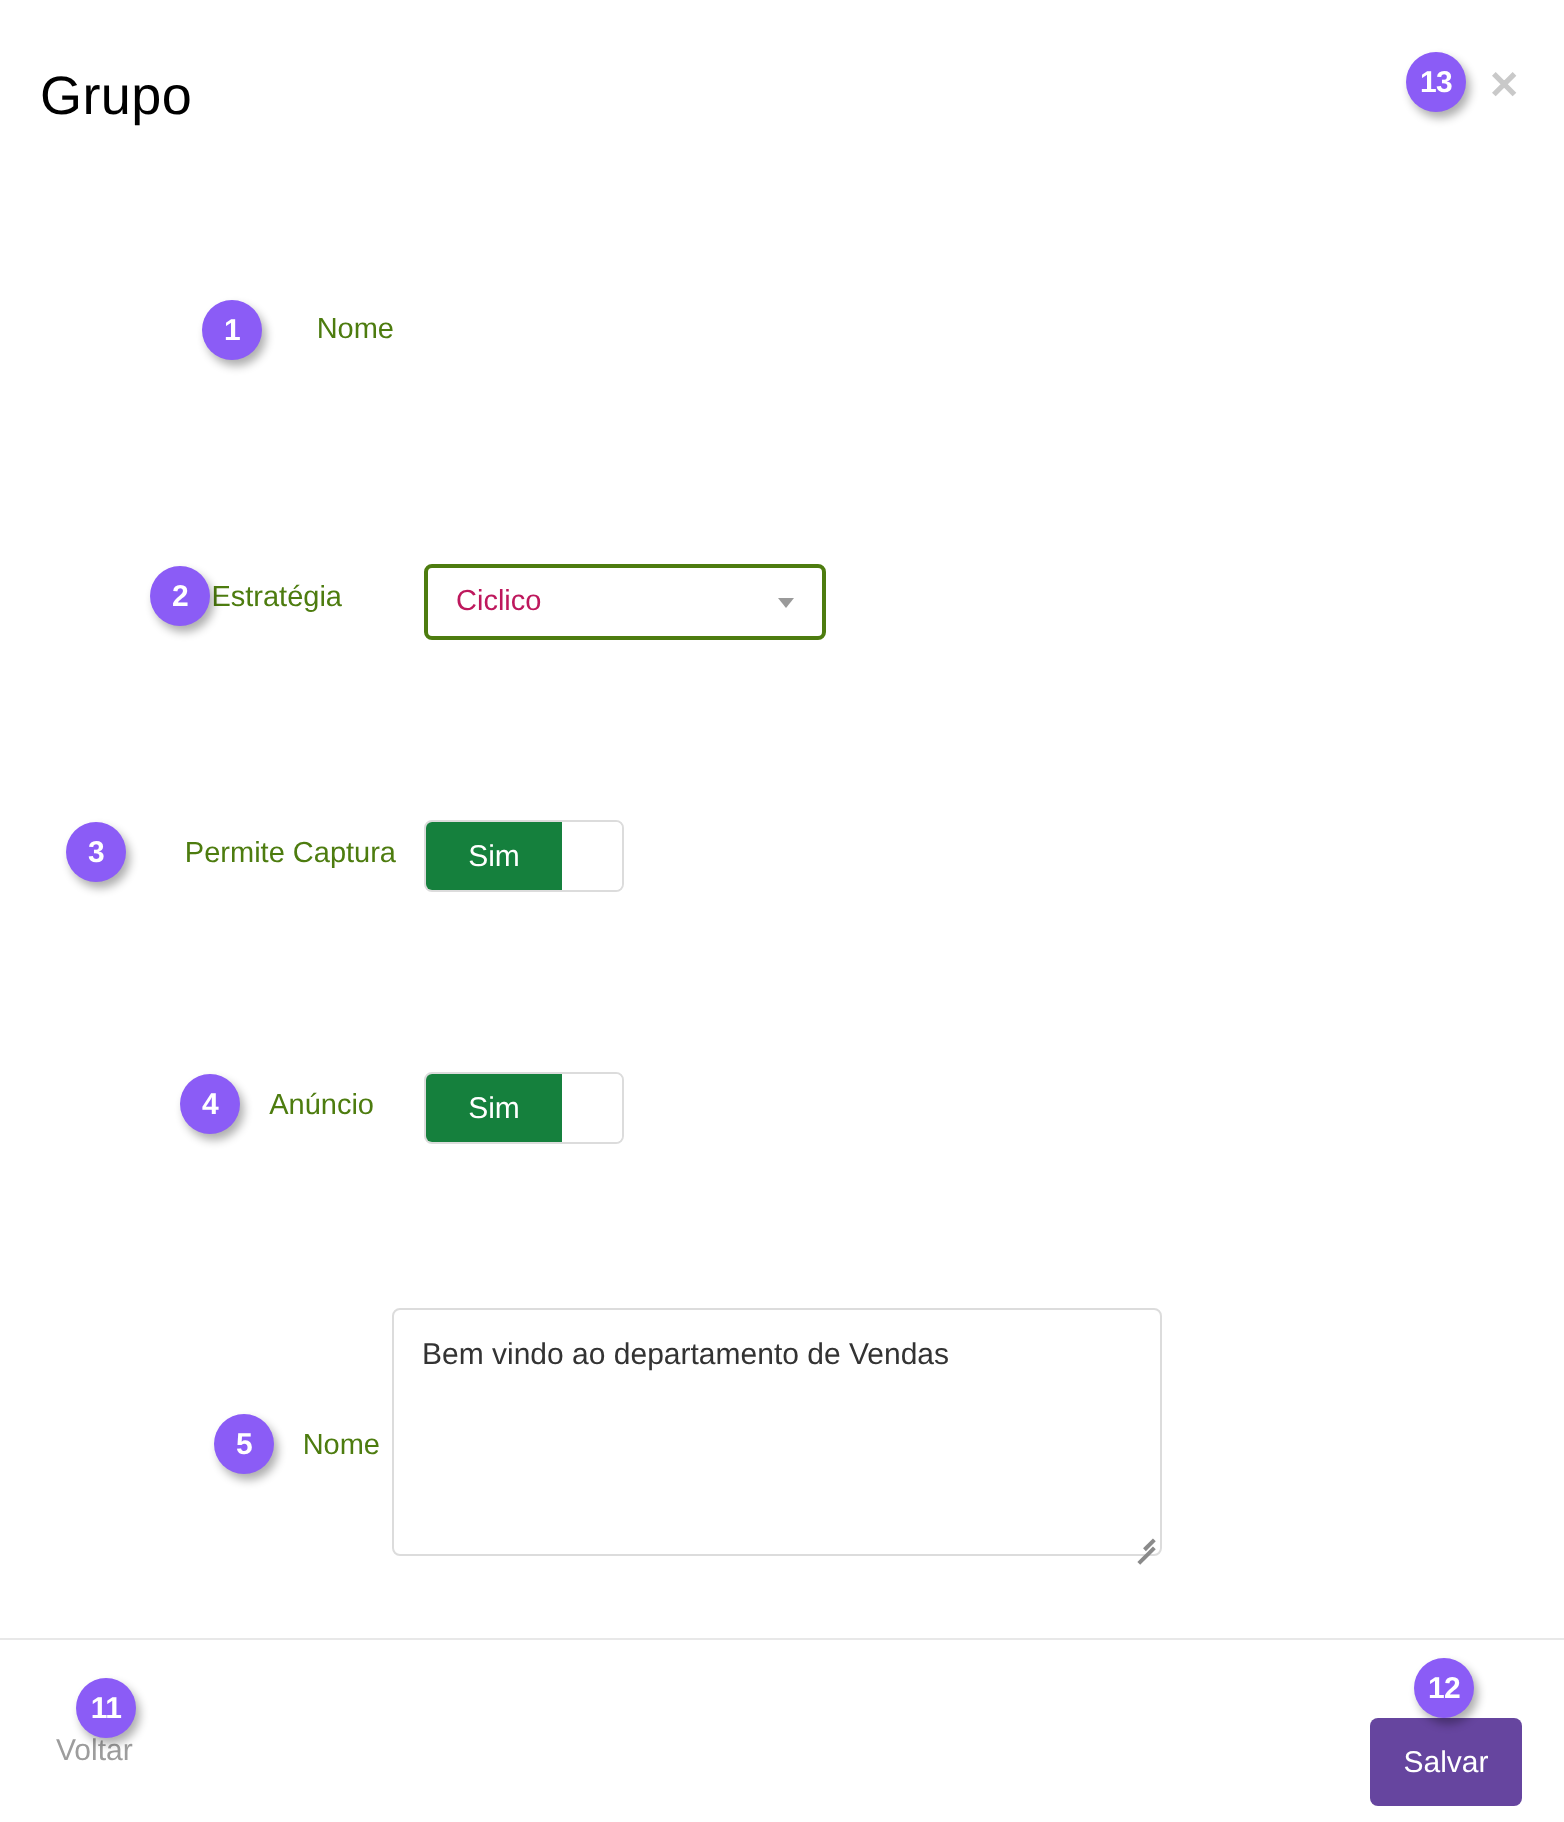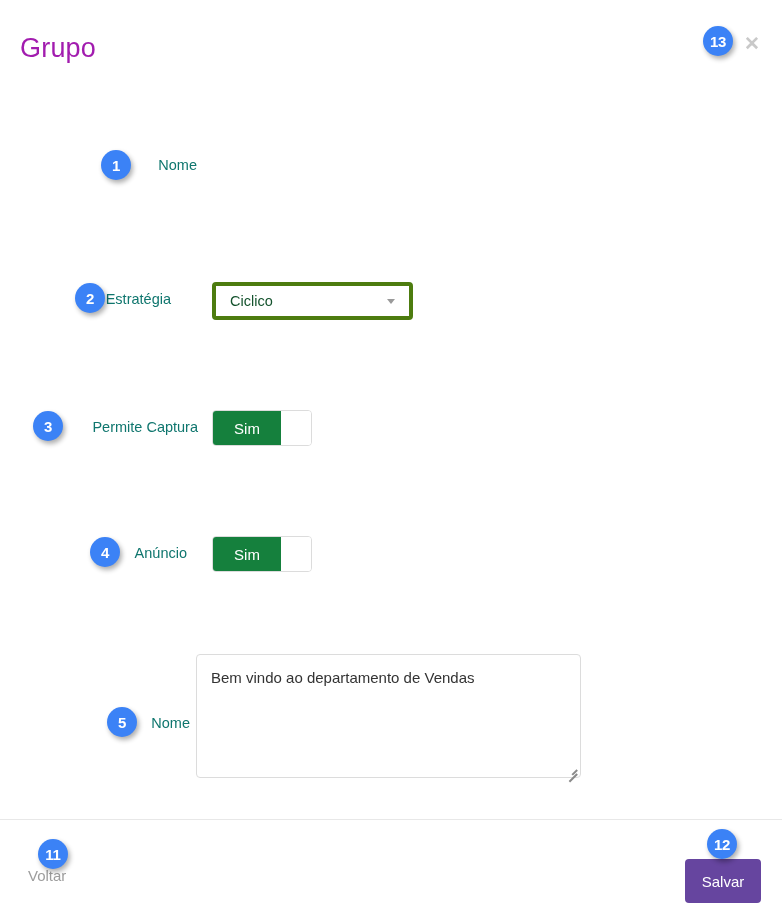--- a/index.html
+++ b/index.html
@@ -22,21 +22,21 @@
     position: absolute;
     left: 0; top: 0;
     width: 782px;
     height: 92px;
   }
   .modal-title {
     position: absolute;
     left: 20px; top: 33px;
     font-size: 27px;
     font-weight: 400;
-    color: #a21caf;
+    color: #000000;
     letter-spacing: 0.2px;
   }
   .close-btn {
     position: absolute;
     right: 22px; top: 34px;
     font-size: 19px;
     color: #c9c9c9;
     font-weight: bold;
     line-height: 1;
     cursor: pointer;
@@ -45,21 +45,21 @@
     padding: 0;
     font-family: "Liberation Sans", sans-serif;
   }
 
   
   .badge {
     position: absolute;
     width: 30px;
     height: 30px;
     border-radius: 50%;
-    background: #3b82f6;
+    background: #8b5cf6;
     color: #ffffff;
     font-size: 15px;
     font-weight: bold;
     display: flex;
     align-items: center;
     justify-content: center;
     box-shadow: 2px 3px 5px rgba(0,0,0,0.32);
     z-index: 20;
     letter-spacing: -0.3px;
   }
@@ -73,45 +73,45 @@
   }
   .row {
     position: absolute;
     left: 0;
     width: 782px;
   }
   .field-label {
     position: absolute;
     text-align: right;
     font-size: 14.5px;
-    color: #0f766e;
+    color: #4d7c0f;
     white-space: nowrap;
   }
 
   
   .txt-input {
     position: absolute;
     border: 1px solid #dcdcdc;
     border-radius: 4px;
     background: #fff;
     font-family: "Liberation Sans", sans-serif;
     font-size: 15px;
     color: #333;
     padding: 0 12px;
     outline: none;
   }
   .txt-input::placeholder { color: #b5b5b5; }
 
   .sel-box {
     position: absolute;
-    border: 4px solid #4d7c0f;
+    border: 2px solid #4d7c0f;
     border-radius: 4px;
     background: #fff;
     font-size: 14.5px;
-    color: #14532d;
+    color: #be185d;
     display: flex;
     align-items: center;
     cursor: pointer;
   }
   .sel-text {
     padding-left: 14px;
     flex: 1;
     white-space: nowrap;
     overflow: hidden;
   }

